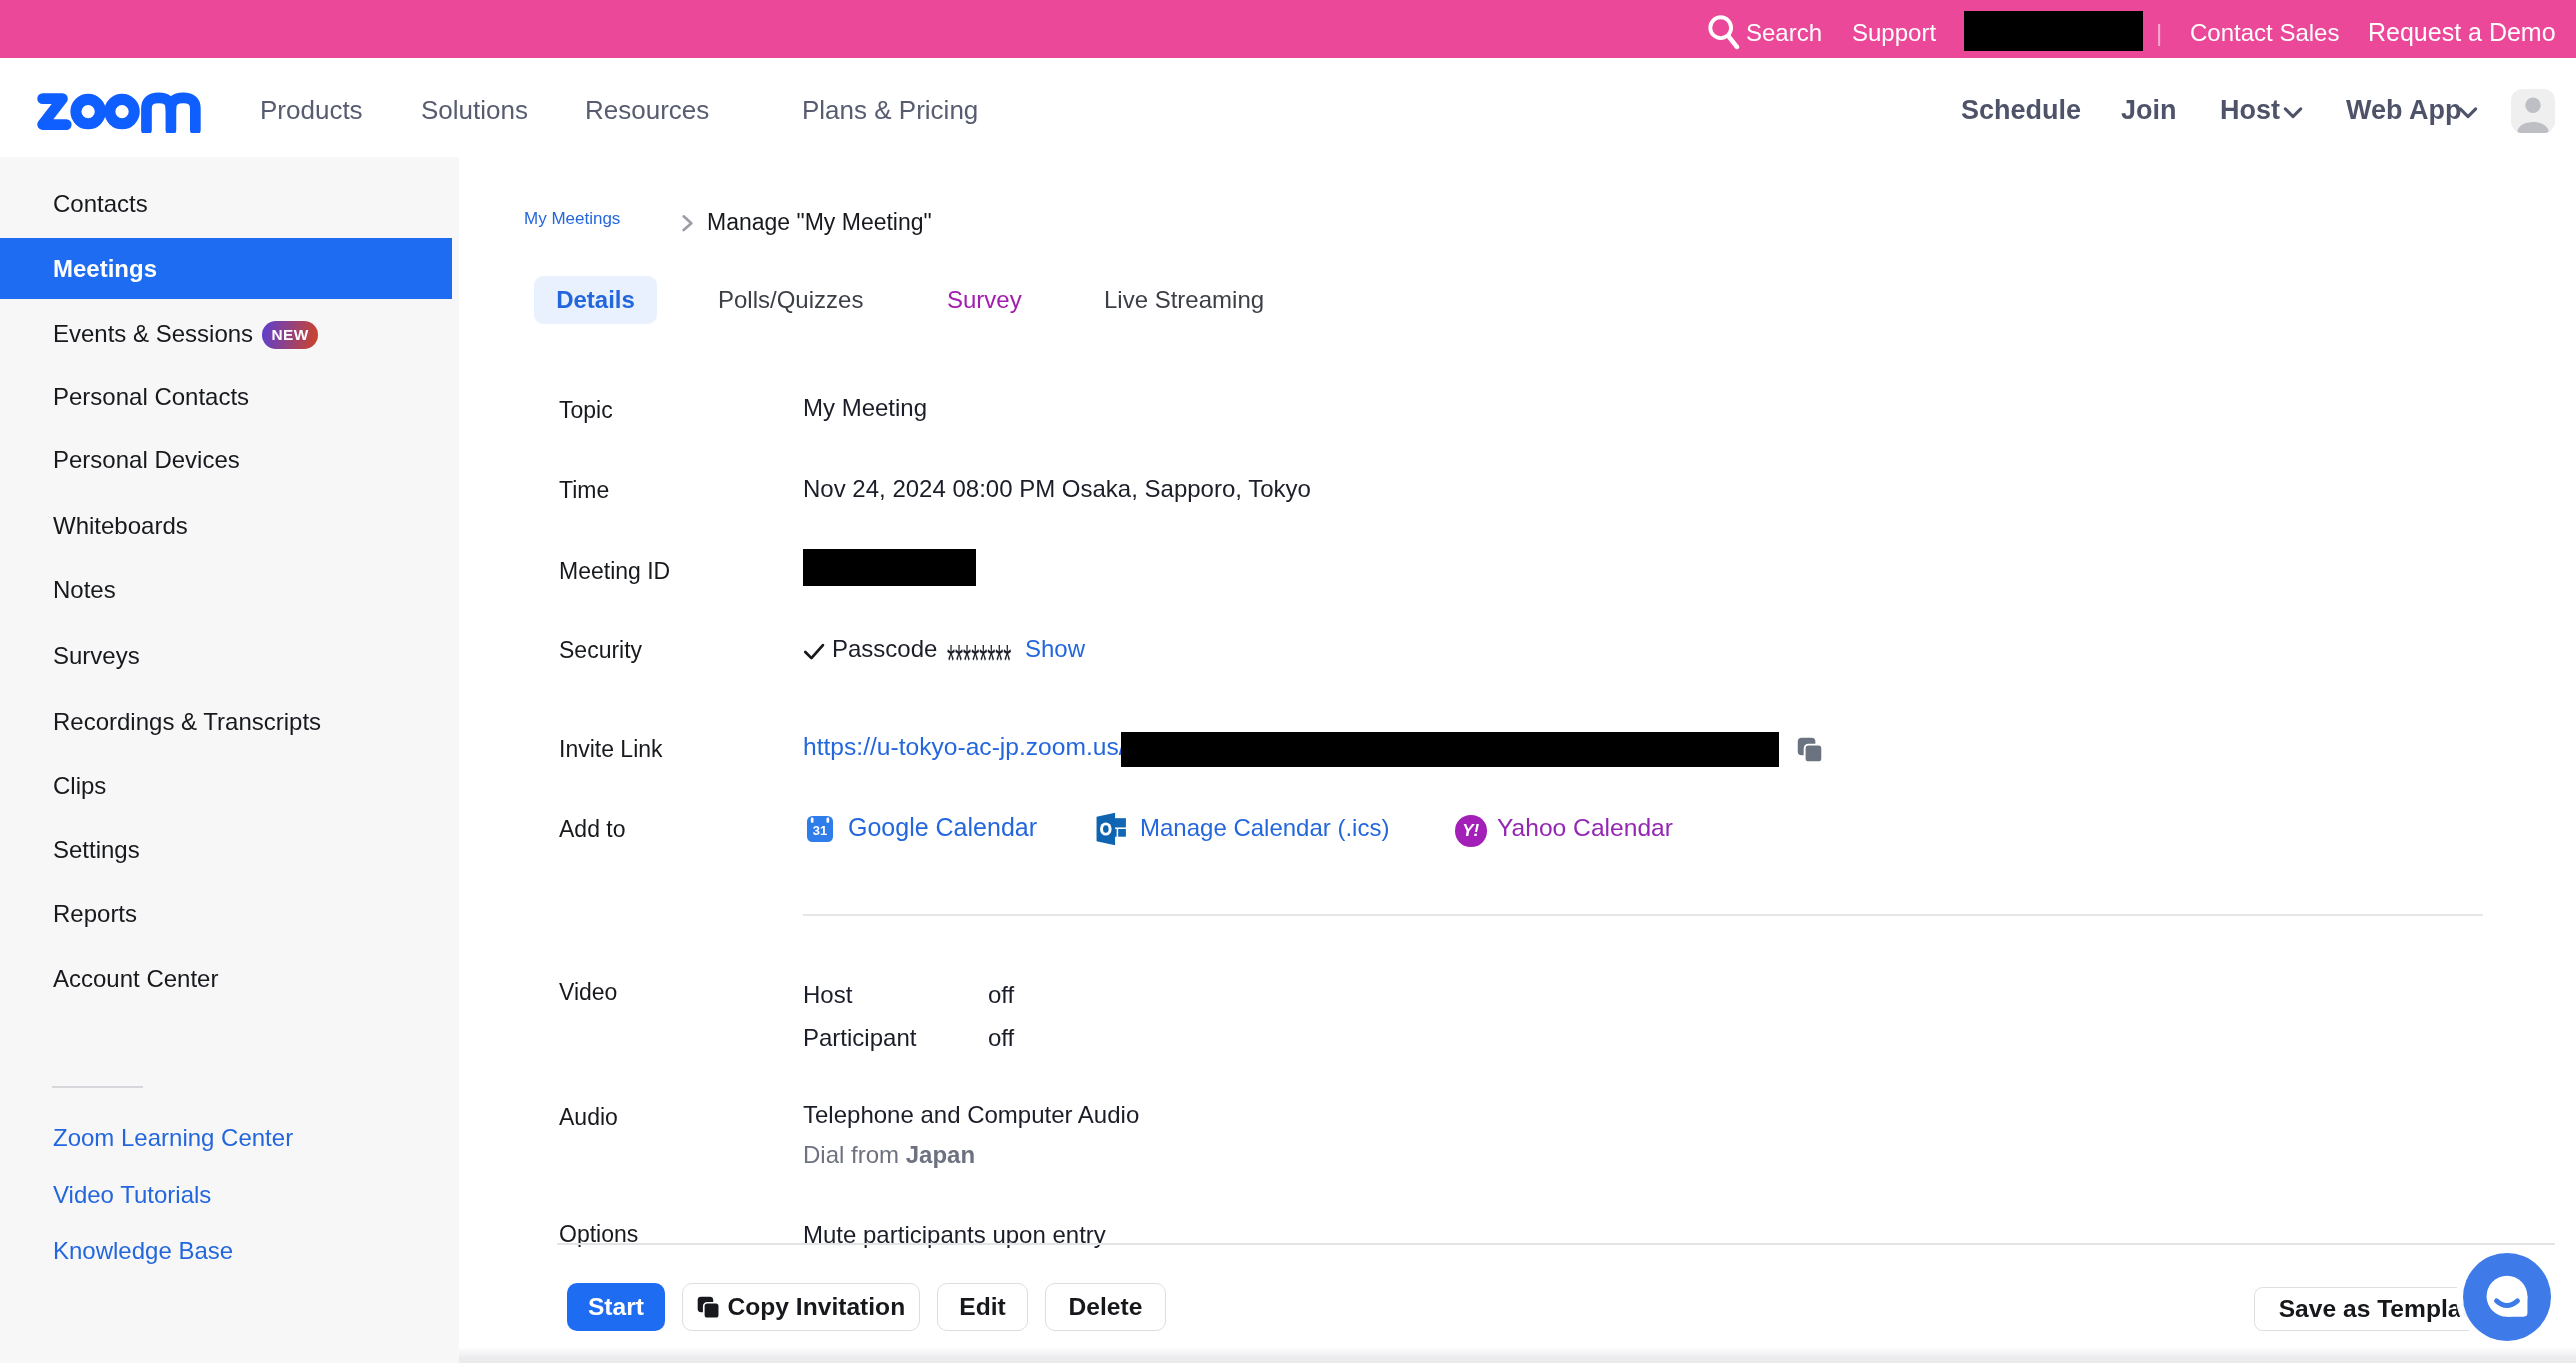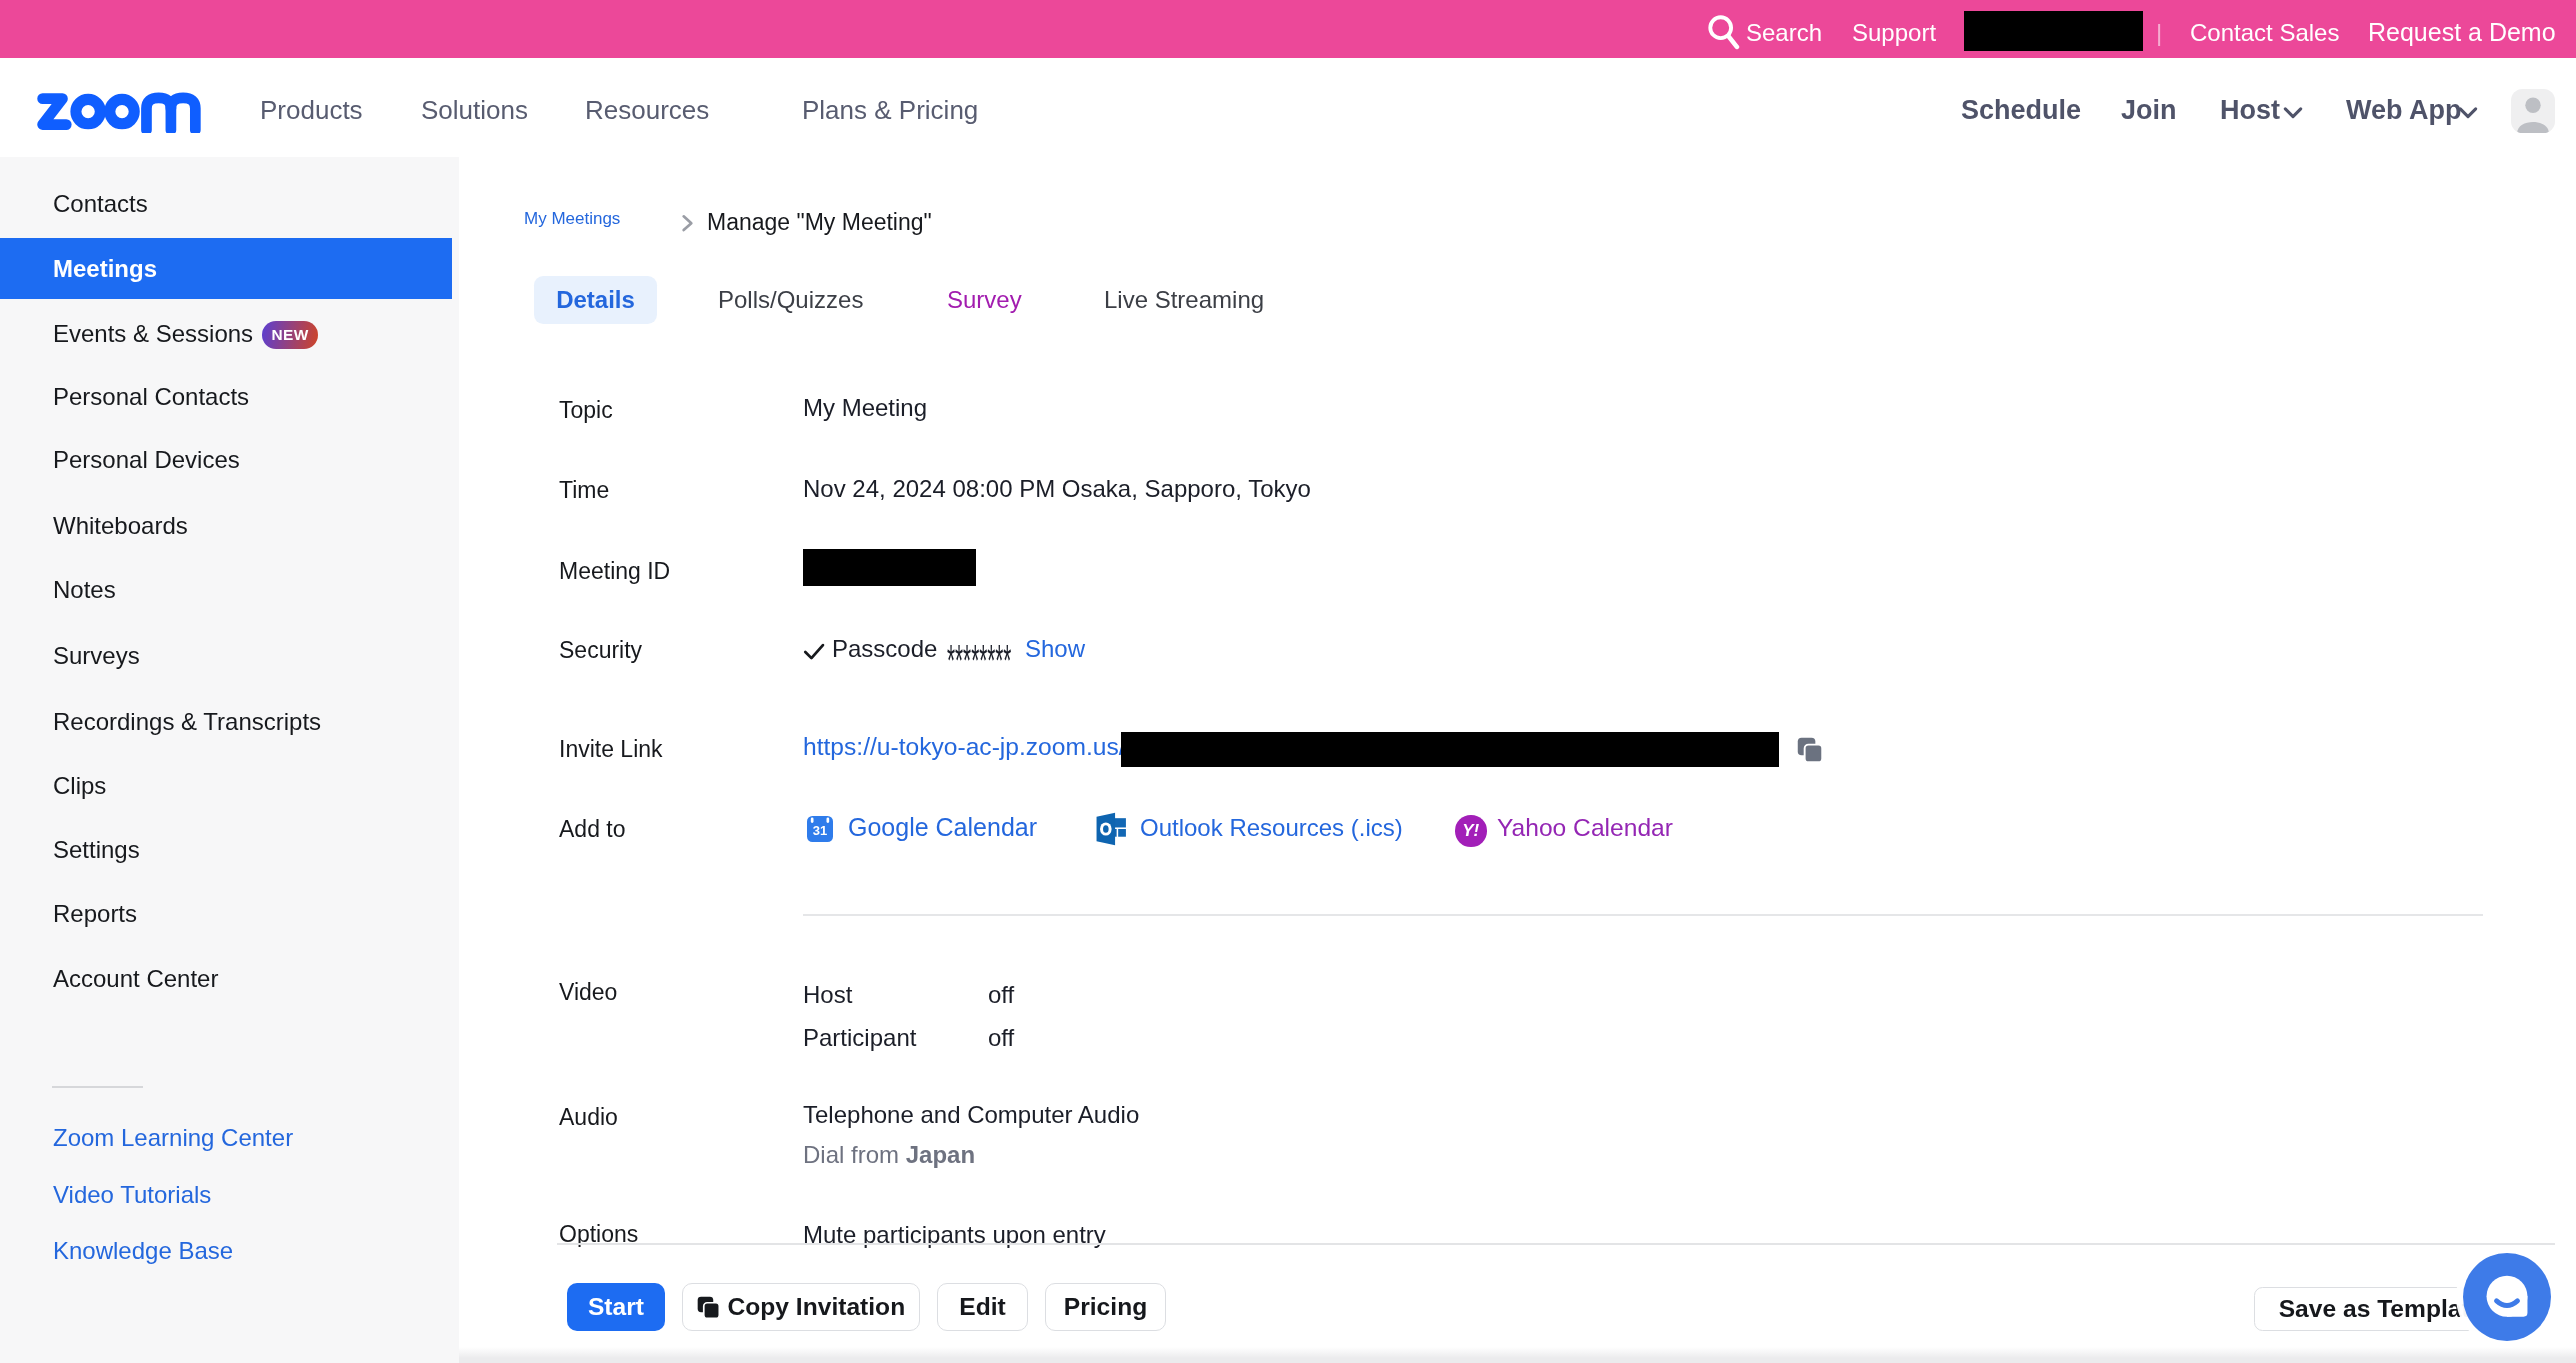--- a/index.html
+++ b/index.html
@@ -156,21 +156,21 @@
   <div class="val blue" style="left:389px; top:656px; font-size:25px;">Google Calendar</div>
 
   <svg class="abs" style="left:636px; top:655px;" width="34" height="34" viewBox="0 0 44 44">
     <rect x="18" y="8" width="22" height="12" fill="#1267b4"></rect>
     <rect x="18" y="22" width="10" height="10" fill="#1267b4"></rect>
     <rect x="30" y="22" width="10" height="10" fill="#1267b4"></rect>
     <path d="M2 6 L26 1 L26 43 L2 38 Z" fill="#0e64b0"></path>
     <ellipse cx="14" cy="22" rx="7.5" ry="8.5" fill="#fff"></ellipse>
     <ellipse cx="14" cy="22" rx="3.6" ry="5" fill="#0e64b0"></ellipse>
   </svg>
-  <div class="val blue" style="left:681px; top:657px; font-size:24px;">Outlook Resources (.ics)</div>
+  <div class="val blue" style="left:681px; top:657px; font-size:24px;">Manage Calendar (.ics)</div>
 
   <div class="abs" style="left:996px; top:658px; width:31.5px; height:31.5px; border-radius:50%; background:#a21fb8;
        color:#fff; text-align:center; line-height:31.5px; font-size:17px; font-weight:700; font-style:italic;">Y!</div>
   <div class="val" style="left:1038px; top:657px; font-size:24.6px; color:#9426b4;">Yahoo Calendar</div>
 
   <div class="abs" style="left:344px; top:757px; width:1680px; height:1.5px; background:#e5e6e8;"></div>
 
   <div class="lbl" style="top:822px;">Video</div>
   <div class="val" style="top:824px;">Host</div>
   <div class="val" style="left:529px; top:824px;">off</div>
@@ -189,21 +189,21 @@
        color:#fff; text-align:center; line-height:48px; font-size:24.6px; font-weight:600;">Start</div>
   <div class="abs" style="left:223px; top:1126px; width:238px; height:48px; background:#fff; border:1.5px solid #dcdee2;
        border-radius:10px; color:#16181c; text-align:center; line-height:45px; font-size:24.6px; font-weight:600;">
     <svg style="vertical-align:-3.8px; margin-right:7.7px;" width="23" height="23" viewBox="0 0 34 34">
       <rect x="1" y="1" width="23" height="23" rx="5" fill="#17191d"></rect>
       <rect x="10" y="10" width="23" height="23" rx="5" fill="#17191d" stroke="#fff" stroke-width="2.5"></rect>
     </svg>Copy Invitation</div>
   <div class="abs" style="left:478px; top:1126px; width:91px; height:48px; background:#fff; border:1.5px solid #dcdee2;
        border-radius:10px; color:#16181c; text-align:center; line-height:45px; font-size:24.6px; font-weight:600;">Edit</div>
   <div class="abs" style="left:586px; top:1126px; width:121px; height:48px; background:#fff; border:1.5px solid #dcdee2;
-       border-radius:10px; color:#16181c; text-align:center; line-height:45px; font-size:24.6px; font-weight:600;">Pricing</div>
+       border-radius:10px; color:#16181c; text-align:center; line-height:45px; font-size:24.6px; font-weight:600;">Delete</div>
   <div class="abs" style="left:0px; top:1190px; width:2117px; height:16px;
        background:linear-gradient(180deg, rgba(235,235,237,0), #ebebed 70%);"></div>
   <div class="abs" style="left:1795px; top:1130px; width:254px; height:44px; background:#fff; border:1.5px solid #dcdee2;
        border-radius:8.5px; color:#16181c; text-align:center; line-height:41px; font-size:24.6px; font-weight:600;">Save as Template</div>
 </div>
 
 <div class="abs" style="left:2463px; top:1253px; width:88px; height:88px; border-radius:50%;
      background:#3e7be8; box-shadow:0 0 0 7px rgba(255,255,255,.95);">
   <svg width="88" height="88" viewBox="0 0 114 114">
     <circle cx="57" cy="56" r="26.5" fill="#fff"></circle>

